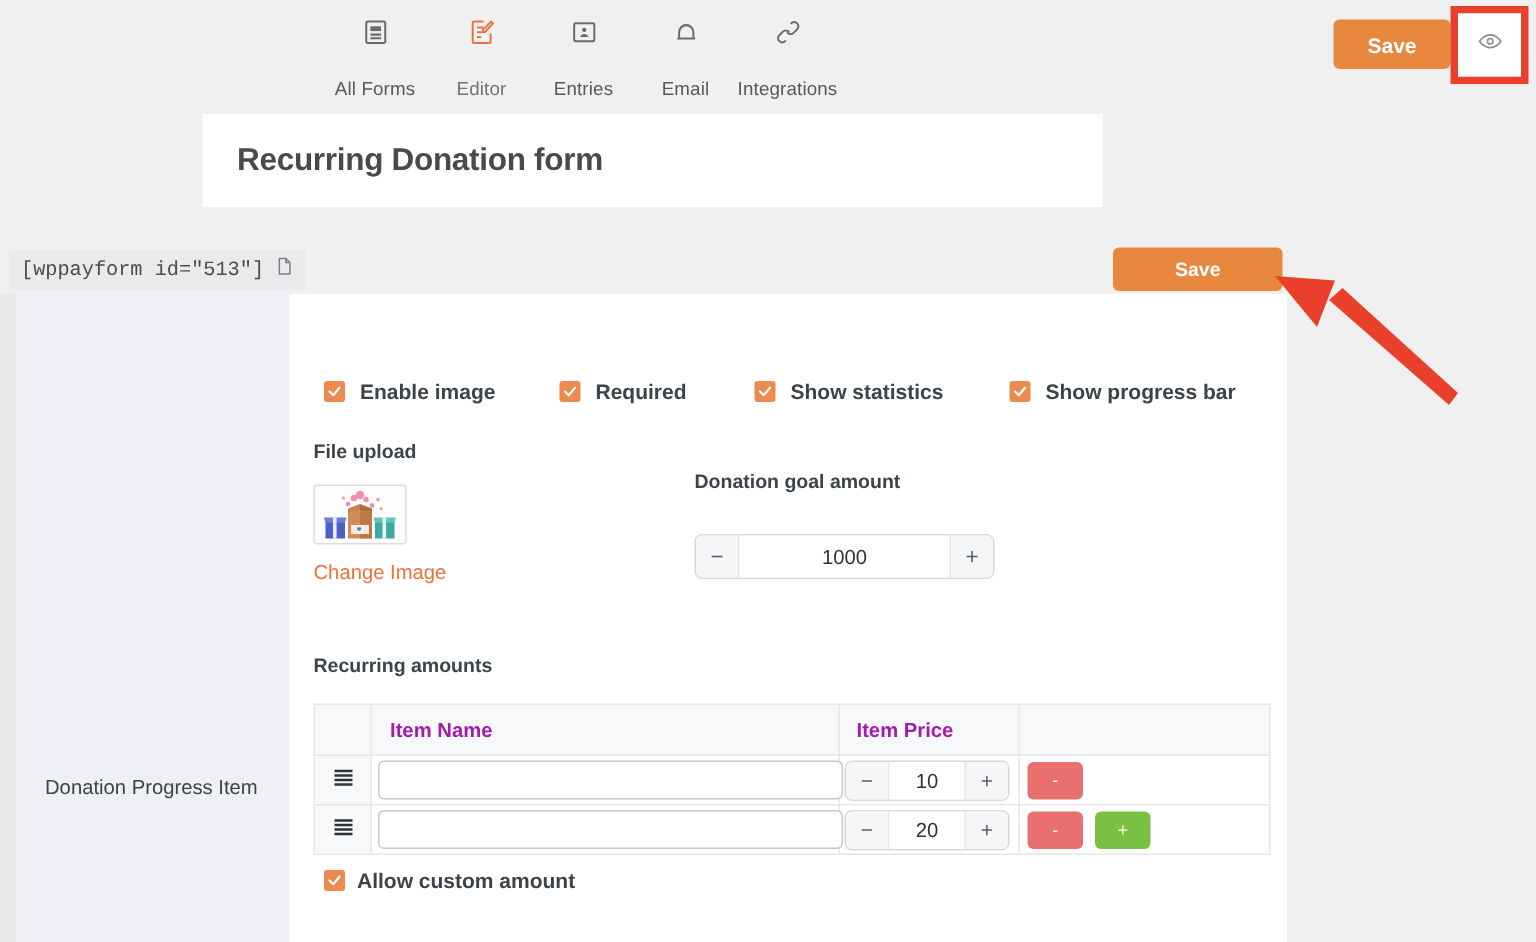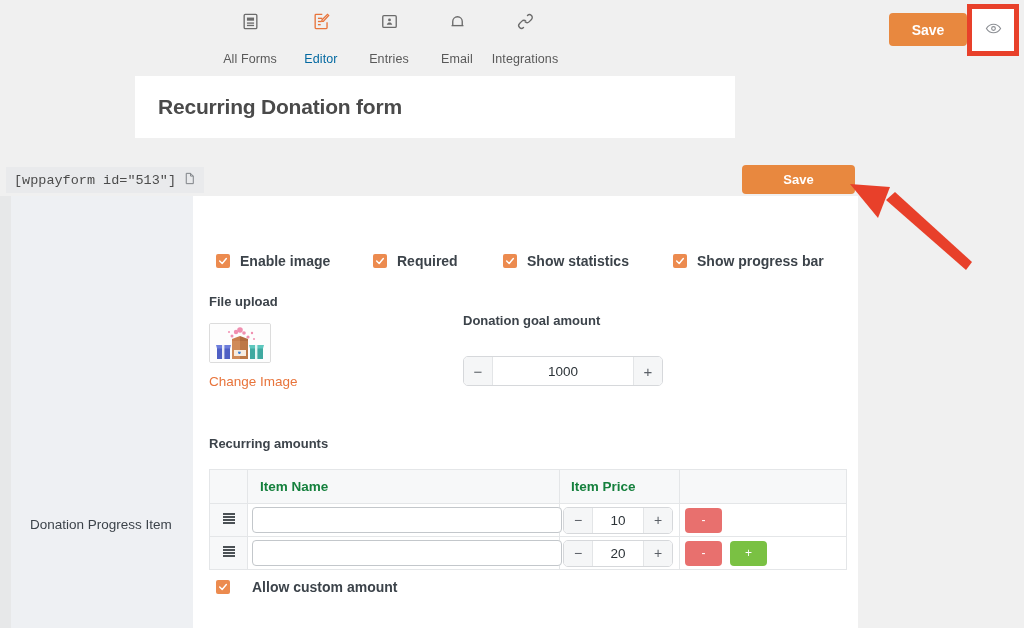--- a/index.html
+++ b/index.html
@@ -22,21 +22,21 @@
   }
   .nav-tab {
     display: flex; flex-direction: column; align-items: center;
     width: 68px; cursor: pointer; padding: 2px 0;
   }
   .nav-tab .nav-ico { height: 22px; display: flex; align-items: center; justify-content: center; }
   .nav-tab .nav-lbl {
     margin-top: 20px; font-size: 12.5px; color: #595959; white-space: nowrap;
     letter-spacing: .1px;
   }
-  .nav-tab.active .nav-lbl { color: #0369a1; }
+  .nav-tab.active .nav-lbl { color: #737373; }
   .nav-tab:nth-child(1) { width: 74px; }
   .nav-tab:nth-child(6) { width: 86px; }
 
   
   .save-top {
     position: absolute; left: 889px; top: 13px; width: 78px; height: 33px;
     background: #e8883f; border: none; border-radius: 4px;
     color: #fff; font-size: 14px; font-weight: bold;
     font-family: "Liberation Sans", sans-serif; cursor: pointer;
   }
@@ -156,21 +156,21 @@
   .predef .sec-label { display: block; }
   .tbl {
     margin-top: 18px; border-collapse: collapse; width: 637px;
     table-layout: fixed;
   }
   .tbl th, .tbl td {
     border: 1px solid #e4e6e8; padding: 0; vertical-align: middle;
   }
   .tbl th {
     background: #f7f8f9; height: 34px; text-align: left;
-    font-size: 13.5px; font-weight: bold; color: #15803d;
+    font-size: 13.5px; font-weight: bold; color: #a21caf;
   }
   .tbl th.c-handle { width: 38px; }
   .tbl th.c-name { width: 312px; padding-left: 12px; }
   .tbl th.c-price { width: 120px; padding-left: 11px; }
   .tbl th.c-act { width: 167px; }
   .tbl td.c-handle { background: #f7f8f9; text-align: center; }
   .tbl tr { height: 33px; }
   .drag-handle { cursor: grab; display: inline-flex; }
   .name-input {
     width: 310px; height: 26px; border: 1px solid #c3c7cb; border-radius: 4px;
@@ -187,21 +187,21 @@
     width: 37px; height: 25px; border: none; border-radius: 4px;
     color: #fff; font-size: 12px; cursor: pointer;
     font-family: "Liberation Sans", sans-serif;
   }
   .btn-remove { background: #e8706e; }
   .btn-add { background: #7ac143; }
 
   
   .allow-custom {
     position: absolute; left: 23px; top: 383px;
-    display: flex; align-items: center; gap: 22px; justify-content: flex-end;
+    display: flex; align-items: center; gap: 8px; justify-content: flex-end;
   }
   .allow-custom .cb-lbl { font-size: 14px; font-weight: bold; color: #3c434a; }
 
   
   .arrow-svg { position: absolute; left: 848px; top: 178px; pointer-events: none; }
 </style>
 </head>
 <body>
 
 <div id="root">

